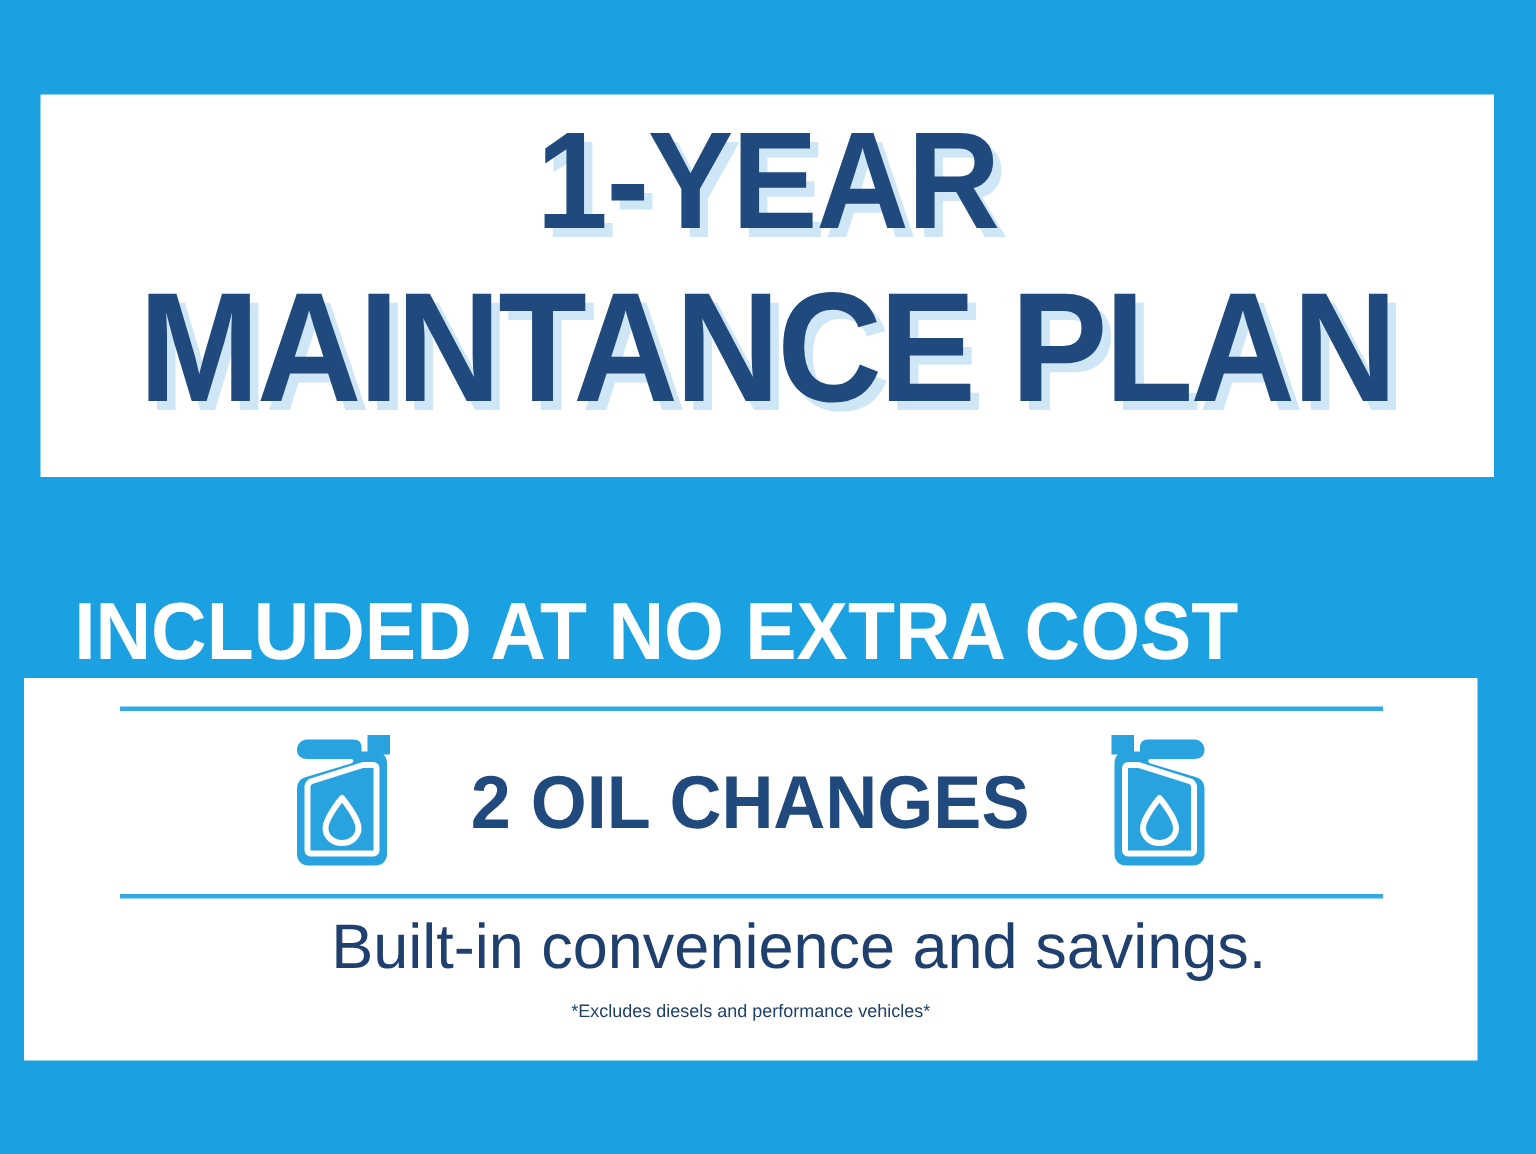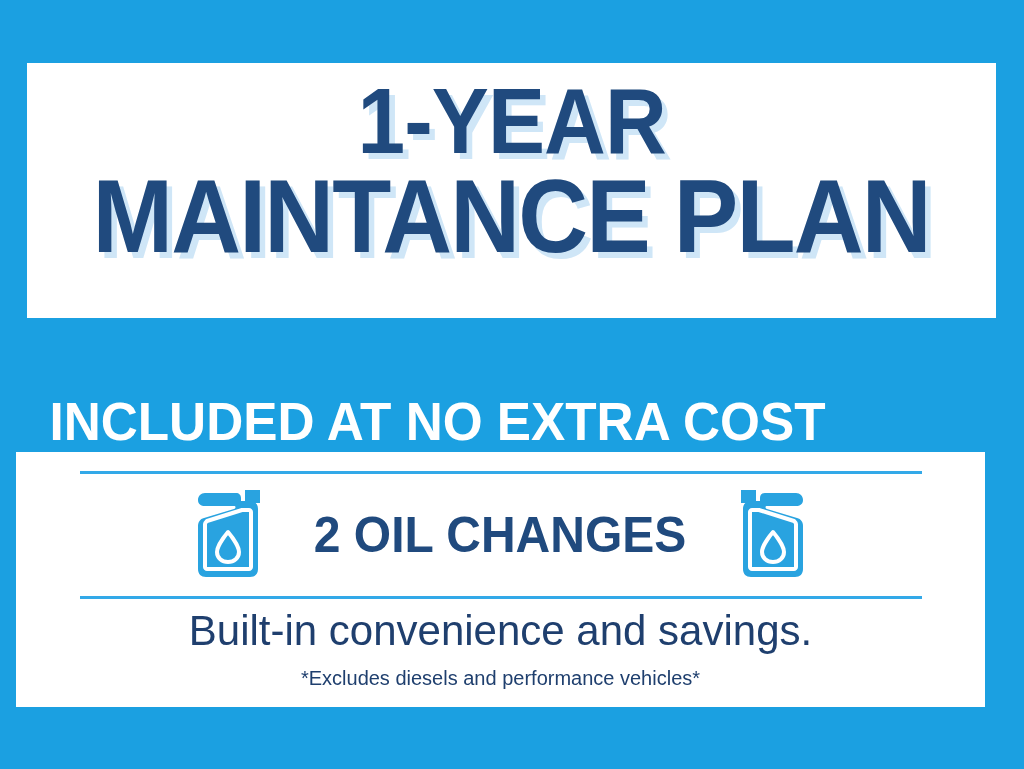--- a/index.html
+++ b/index.html
@@ -29,20 +29,21 @@
     top: 63px;
     width: 969px;
     height: 255px;
     background: #ffffff;
     box-sizing: border-box;
     display: flex;
     flex-direction: column;
     align-items: center;
     justify-content: flex-start;
     padding-top: 14px;
+    gap: 16px;
   }
 
   .headline {
     color: #204a7e;
     font-family: "Liberation Sans Narrow", "Liberation Sans", sans-serif;
     font-weight: bold;
     text-transform: uppercase;
     letter-spacing: -1px;
     line-height: 0.96;
     text-align: center;
@@ -140,30 +141,31 @@
     position: absolute;
     left: 0;
     top: 155px;
     width: 969px;
     text-align: center;
     color: #1f3f6e;
     font-family: "Liberation Sans Narrow", "Liberation Sans", sans-serif;
     font-size: 42px;
     font-weight: normal;
     white-space: nowrap;
+    padding-left: 32px;
   }
   .fineprint {
     position: absolute;
     left: 0;
     top: 215px;
     width: 969px;
     text-align: center;
     color: #1f3f6e;
     font-family: "Liberation Sans Narrow", "Liberation Sans", sans-serif;
-    font-size: 20px;
+    font-size: 12px;
     font-weight: normal;
     white-space: nowrap;
   }
 </style>
 </head>
 <body>
 
 <div id="poster">
 
   <div class="panel-top">

